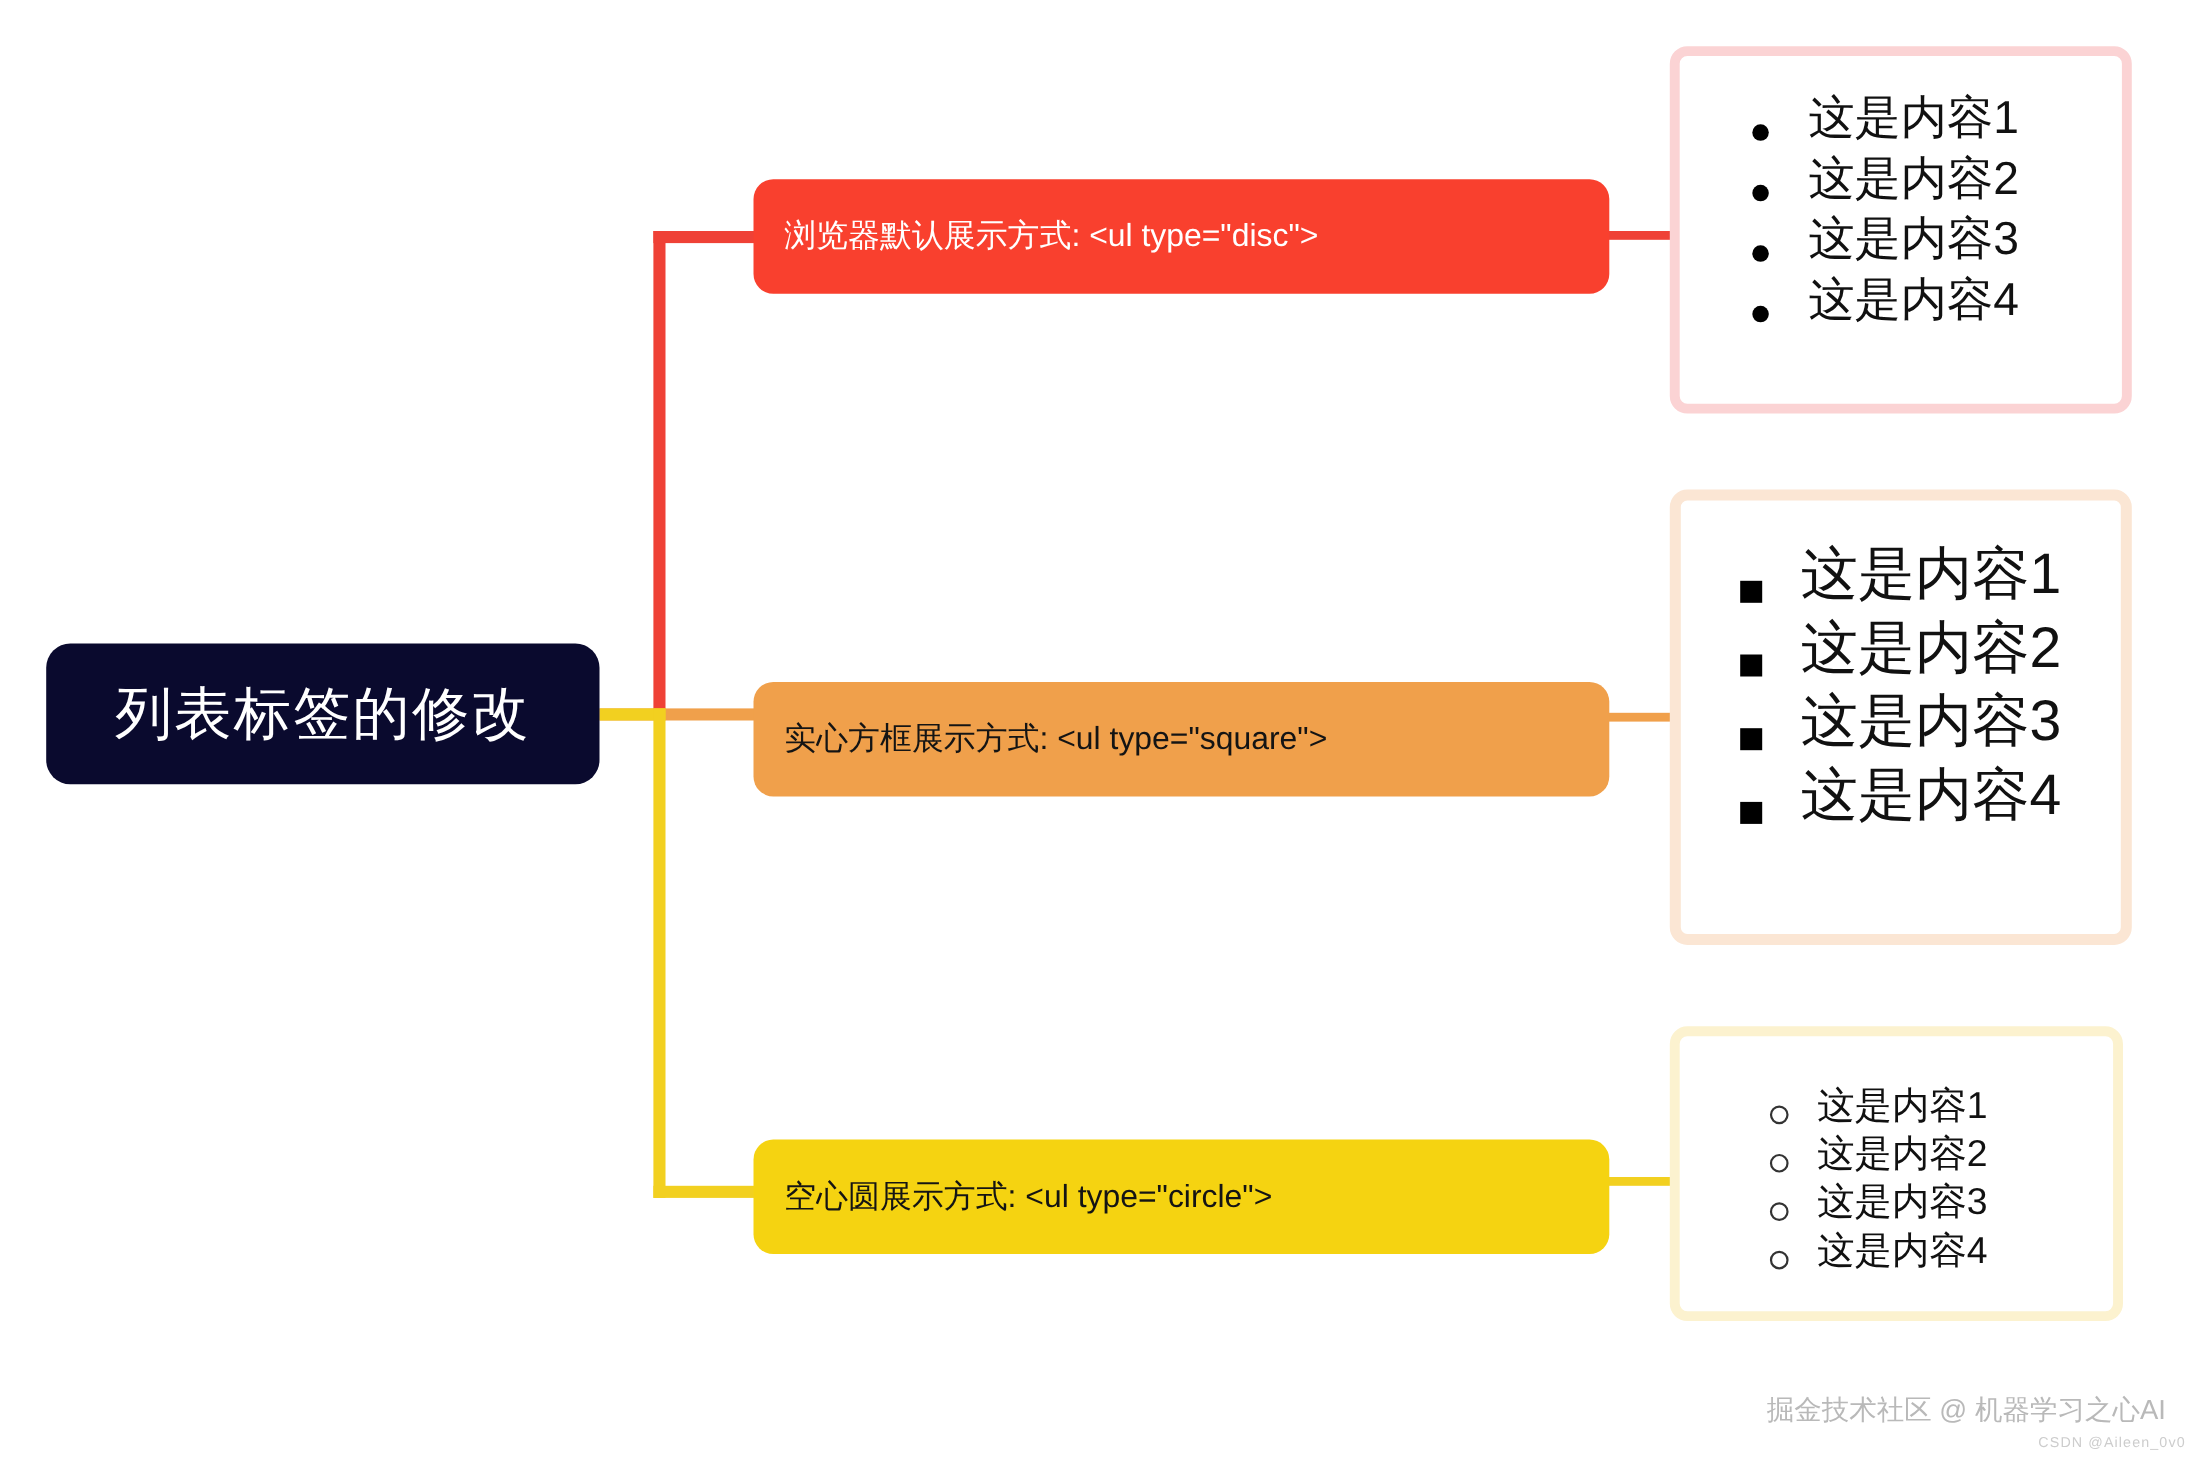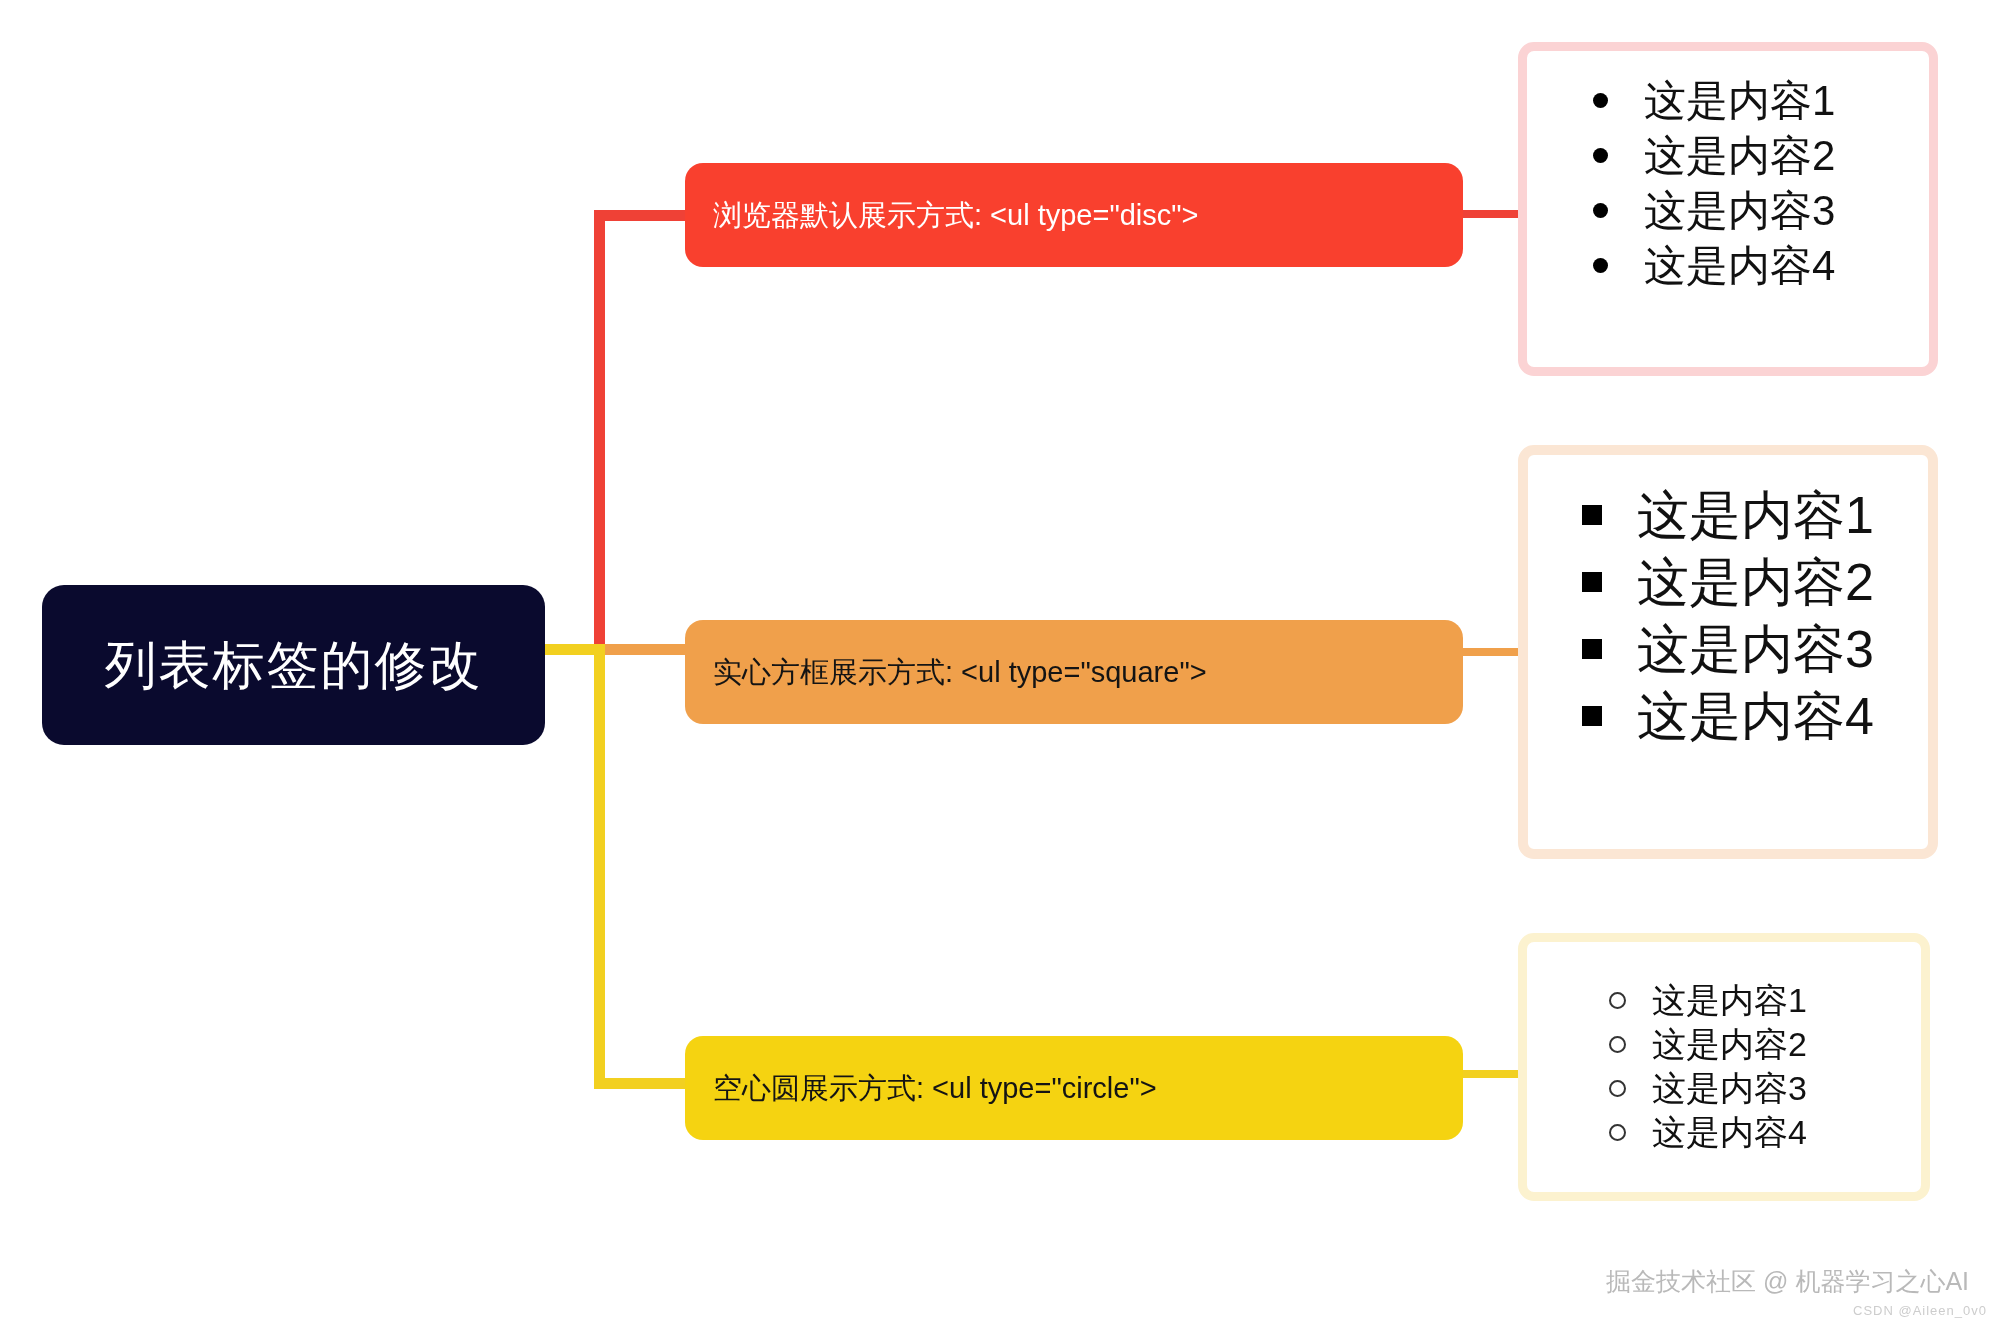--- a/index.html
+++ b/index.html
@@ -23,21 +23,21 @@
     position: absolute;
     z-index: 1;
   }
 
   
   #root-node {
     position: absolute;
     left: 42px;
     top: 585px;
     width: 503px;
-    height: 160px;
+    height: 128px;
     background: #0a0a2e;
     border-radius: 22px;
     display: flex;
     align-items: center;
     justify-content: center;
     z-index: 4;
   }
   #root-node .root-label {
     color: #ffffff;
     font-size: 52px;
@@ -80,21 +80,21 @@
     box-sizing: border-box;
     z-index: 4;
   }
   .panel ul {
     list-style: none;
     margin: 0;
     padding: 0;
   }
   .panel li {
     display: flex;
-    align-items: center;
+    align-items: flex-end;
     line-height: 1;
     white-space: nowrap;
     color: #111111;
   }
   .bullet {
     display: inline-block;
     flex: 0 0 auto;
   }
 
   

